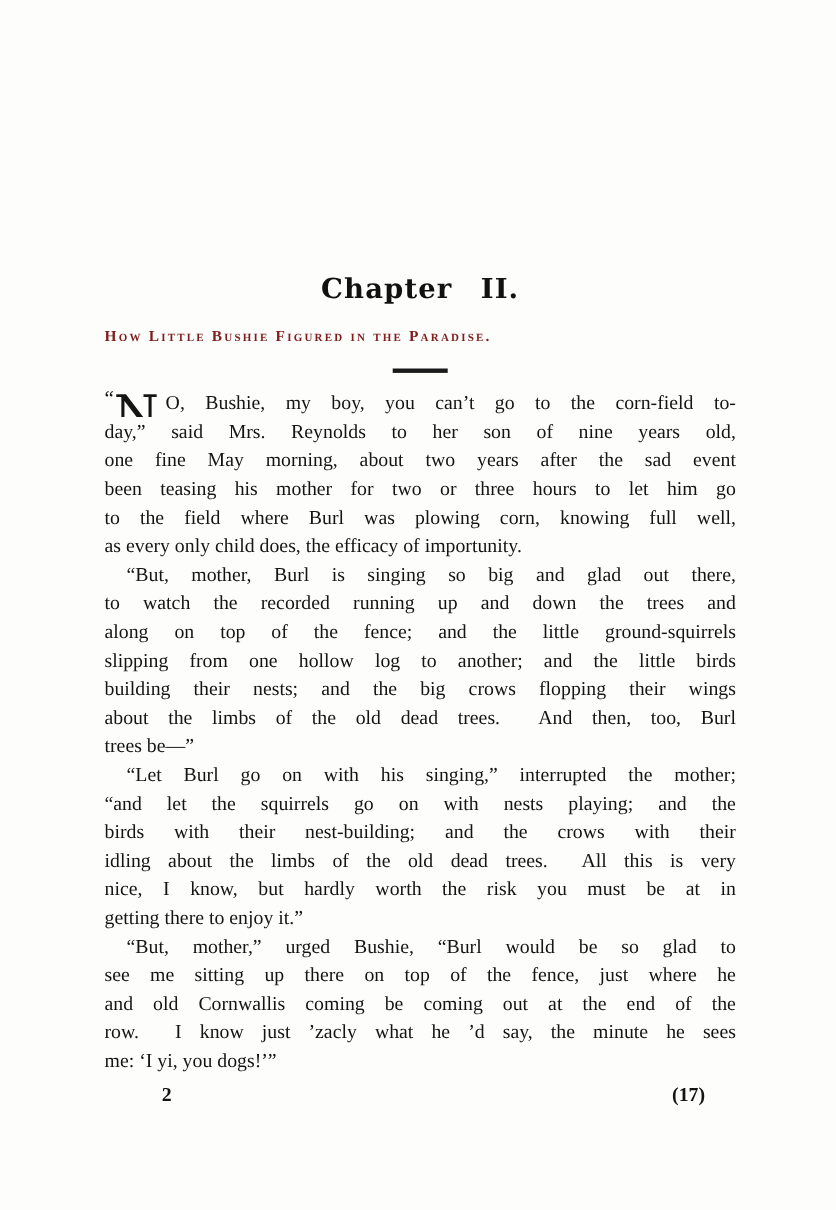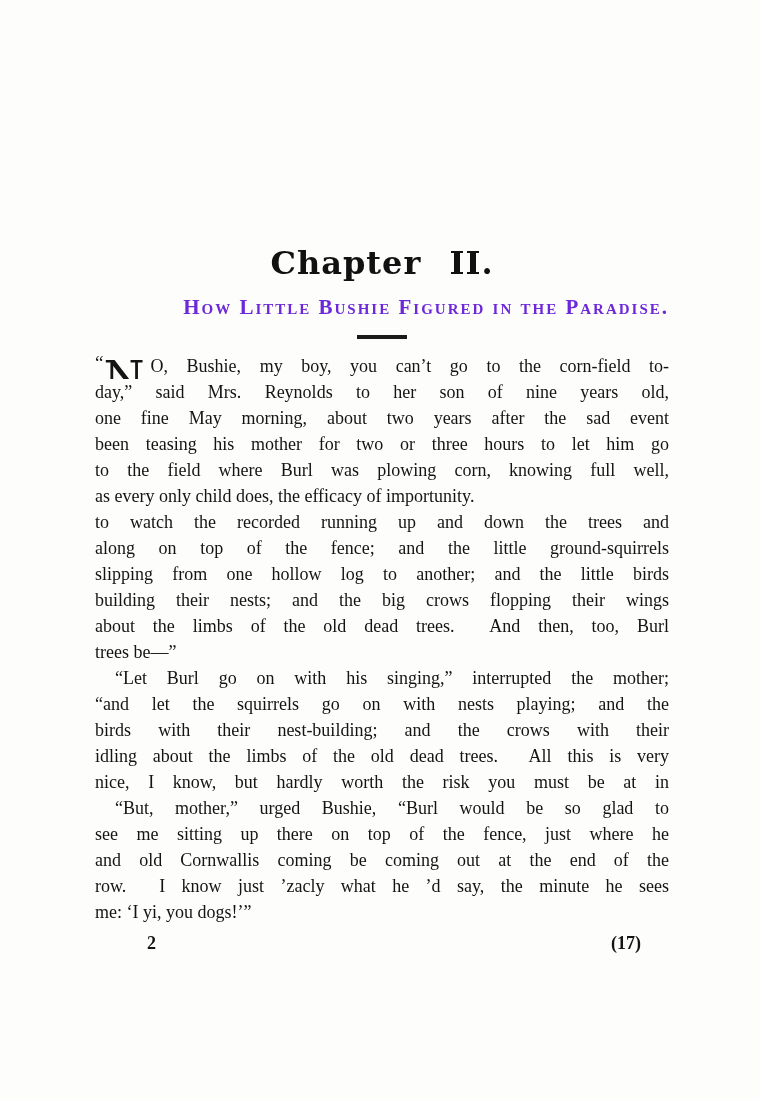--- a/index.html
+++ b/index.html
@@ -17,35 +17,35 @@
   .content {
     position: absolute;
     left: 95px; top: 244px;
     width: 574px;
   }
   .chapter-title {
     margin: 0 0 12px 0;
     text-align: center;
     font-family: "DejaVu Serif", serif;
     font-weight: bold;
-    font-size: 32px;
+    font-size: 25px;
     line-height: 38px;
     letter-spacing: 1px;
     word-spacing: 16px;
     color: #111;
   }
   .chapter-subtitle {
     margin: 0 0 15px 0;
-    text-align: right;
+    text-align: left;
     font-variant: small-caps;
     font-weight: bold;
-    font-size: 21px;
+    font-size: 14px;
     line-height: 26px;
     letter-spacing: 2px;
-    color: #6d28d9;
+    color: #7f1d1d;
   }
   .divider {
     width: 50px; height: 4px;
     background: #1a1a1a;
     margin: 0 auto 14px auto;
   }
   .body-text {
     font-size: 18px;
     line-height: 26px;
     color: #141414;
@@ -102,33 +102,35 @@
     <div class="body-text" id="body-text">
         <div class="para">
           <div class="line just"><span class="dropcap"><span class="dc-quote">“</span><span class="dc-letter">N</span></span>O, Bushie, my boy, you can’t go to the corn-field to-</div>
           <div class="line just">day,” said Mrs. Reynolds to her son of nine years old,</div>
           <div class="line just">one fine May morning, about two years after the sad event</div>
           <div class="line just">been teasing his mother for two or three hours to let him go</div>
           <div class="line just">to the field where Burl was plowing corn, knowing full well,</div>
           <div class="line last">as every only child does, the efficacy of importunity.</div>
         </div>
         <div class="para">
+          <div class="line just indent">“But, mother, Burl is singing so big and glad out there,</div>
           <div class="line just">to watch the recorded running up and down the trees and</div>
           <div class="line just">along on top of the fence; and the little ground-squirrels</div>
           <div class="line just">slipping from one hollow log to another; and the little birds</div>
           <div class="line just">building their nests; and the big crows flopping their wings</div>
           <div class="line just">about the limbs of the old dead trees.&nbsp; And then, too, Burl</div>
           <div class="line last">trees be—”</div>
         </div>
         <div class="para">
           <div class="line just indent">“Let Burl go on with his singing,” interrupted the mother;</div>
           <div class="line just">“and let the squirrels go on with nests playing; and the</div>
           <div class="line just">birds with their nest-building; and the crows with their</div>
           <div class="line just">idling about the limbs of the old dead trees.&nbsp; All this is very</div>
           <div class="line just">nice, I know, but hardly worth the risk you must be at in</div>
+          <div class="line last">getting there to enjoy it.”</div>
         </div>
         <div class="para">
           <div class="line just indent">“But, mother,” urged Bushie, “Burl would be so glad to</div>
           <div class="line just">see me sitting up there on top of the fence, just where he</div>
           <div class="line just">and old Cornwallis coming be coming out at the end of the</div>
           <div class="line just">row.&nbsp; I know just ’zacly what he ’d say, the minute he sees</div>
           <div class="line last">me: ‘I yi, you dogs!’”</div>
         </div>
       </div>
     <div class="footer">

